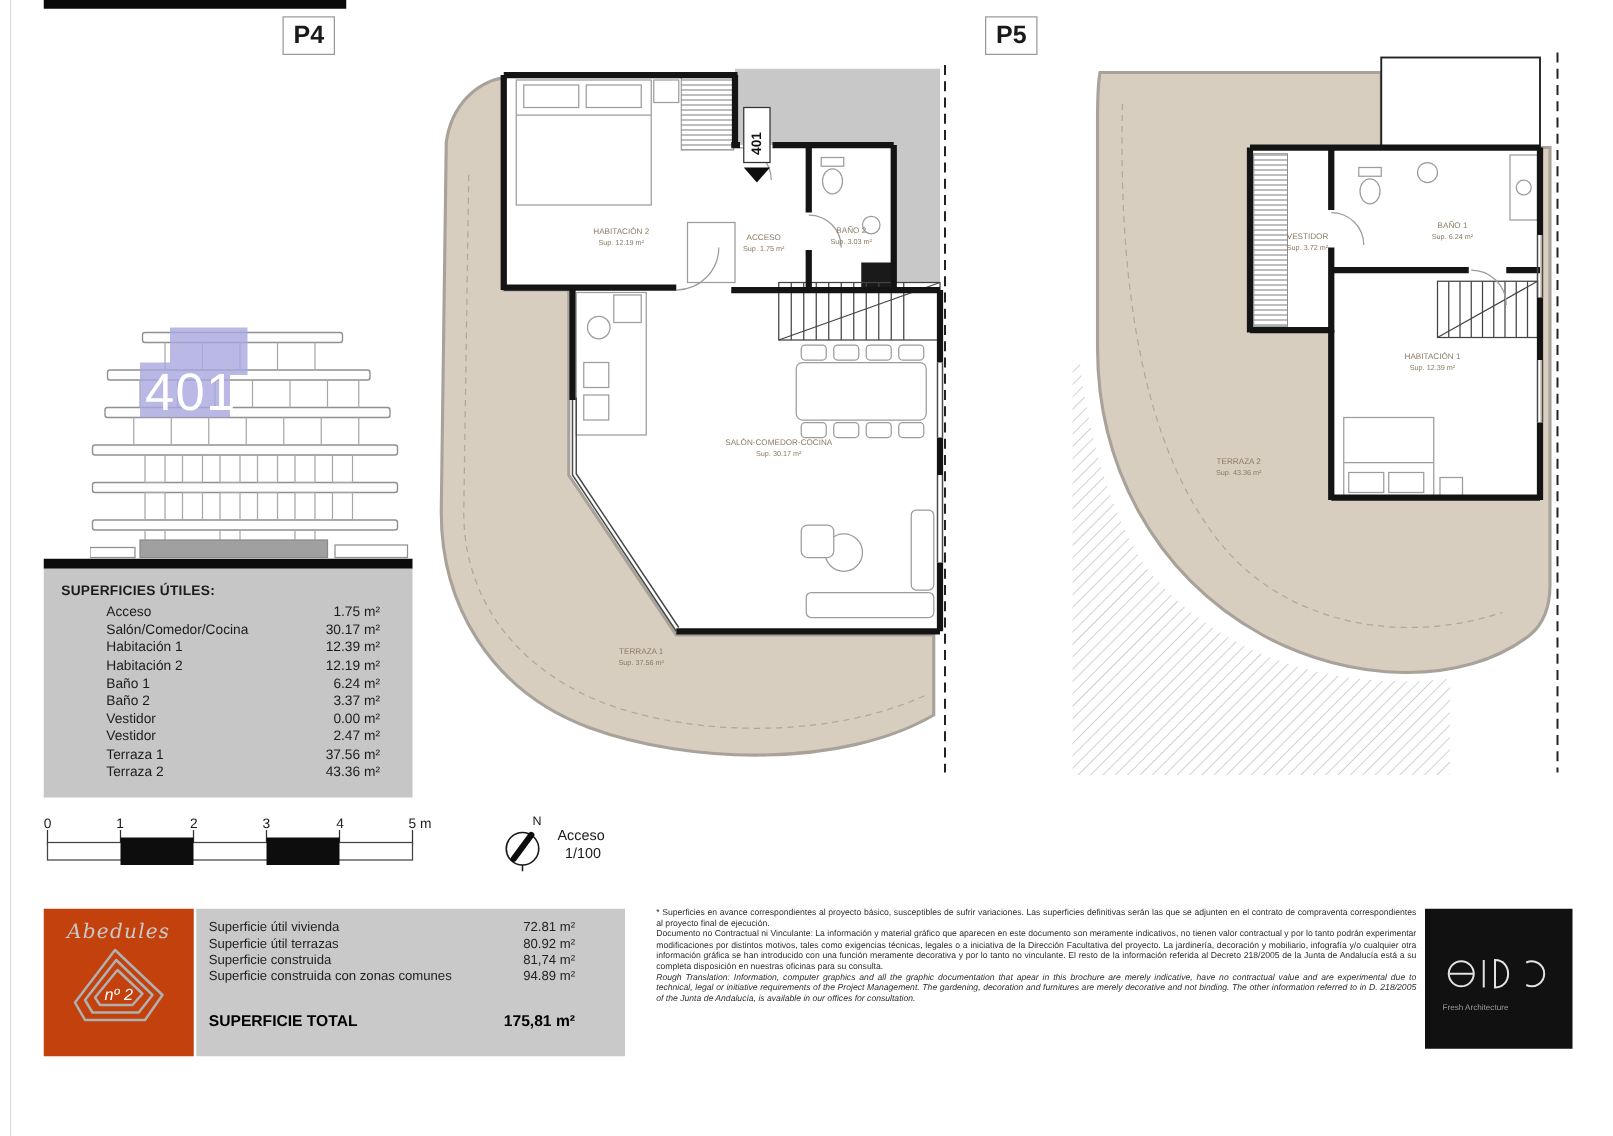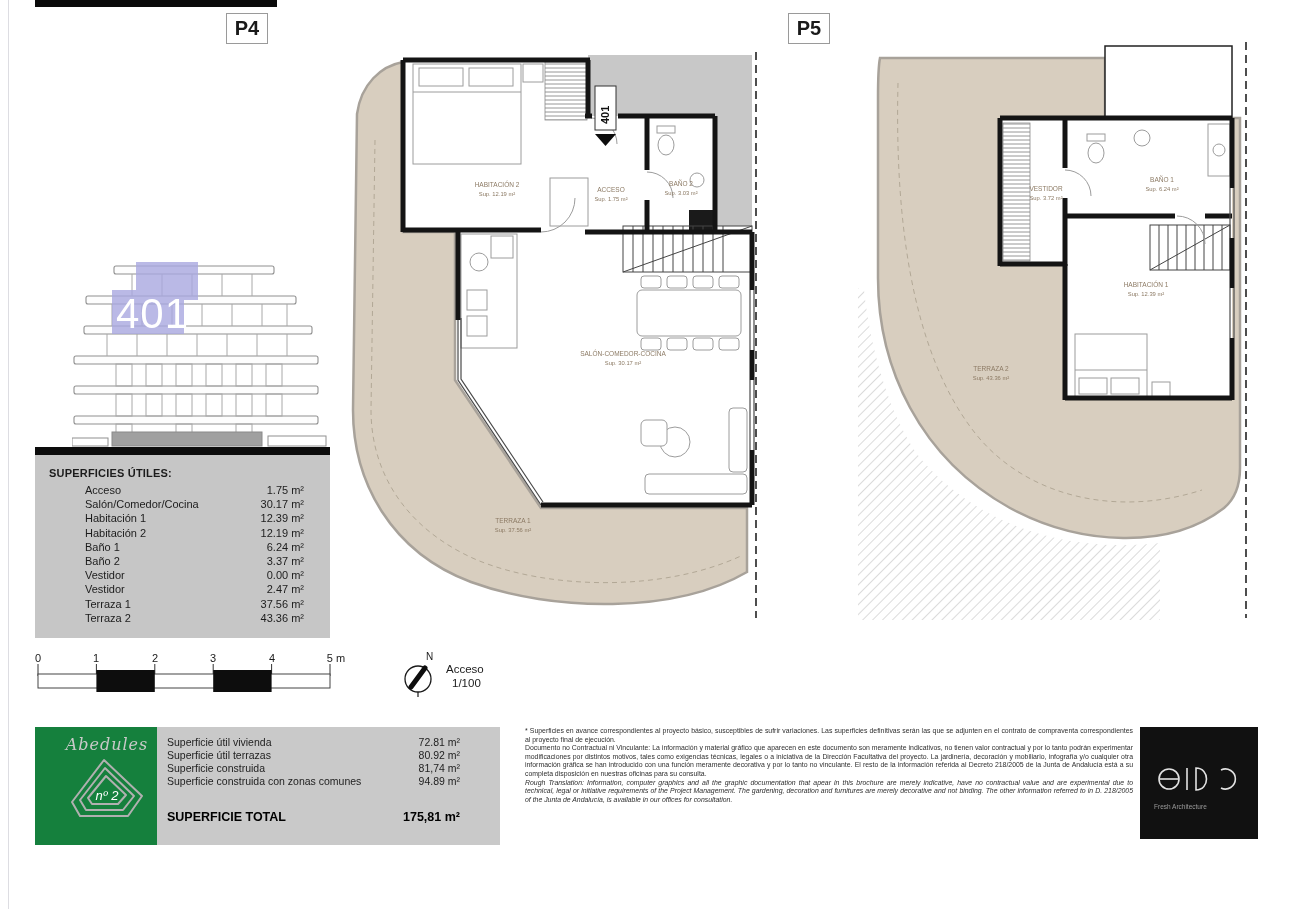--- a/index.html
+++ b/index.html
@@ -15,22 +15,22 @@
   .roomsub{fill:#8c7a64;font-size:5.8px;}
 
   
   .black-bar{position:absolute;left:35px;top:447px;width:295px;height:8px;background:#0c0c0c;}
   .sup-table{position:absolute;left:35px;top:455px;width:295px;height:183px;background:#c6c6c6;
              box-sizing:border-box;padding:12px 26px 0 14px;font-size:11px;color:#1c1c1c;}
   .sup-title{font-weight:bold;font-size:11px;margin-bottom:4px;letter-spacing:.2px;}
   .sup-row{display:flex;justify-content:space-between;line-height:14.2px;}
   .sup-row .lbl{padding-left:36px;}
   
-  .ab-box{position:absolute;left:35px;top:727px;width:120px;height:118px;background:#15803d;
-          display:flex;flex-direction:column;align-items:center;padding-left:12px;}
+  .ab-box{position:absolute;left:35px;top:727px;width:120px;height:118px;background:#c2410c;
+          display:flex;flex-direction:column;align-items:center;}
   .ab-name{color:#c9c9c9;font-size:16px;font-style:italic;letter-spacing:1px;margin-top:8px;
            font-family:"DejaVu Serif",serif;}
   .sum-box{position:absolute;left:157px;top:727px;width:343px;height:118px;background:#c9c9c9;
            box-sizing:border-box;padding:9px 40px 0 10px;font-size:10.5px;color:#222;}
   .sum-row{display:flex;justify-content:space-between;line-height:13px;text-align:center;}
   .sum-total{display:flex;justify-content:space-between;font-weight:bold;font-size:12.5px;margin-top:22px;color:#000;}
   .disclaimer{position:absolute;left:525px;top:727px;width:608px;font-size:6.9px;line-height:8.6px;
               color:#2e2e2e;text-align:justify;}
   .disclaimer p{margin:0 0 0 0;}
   .disclaimer .it{font-style:italic;}

